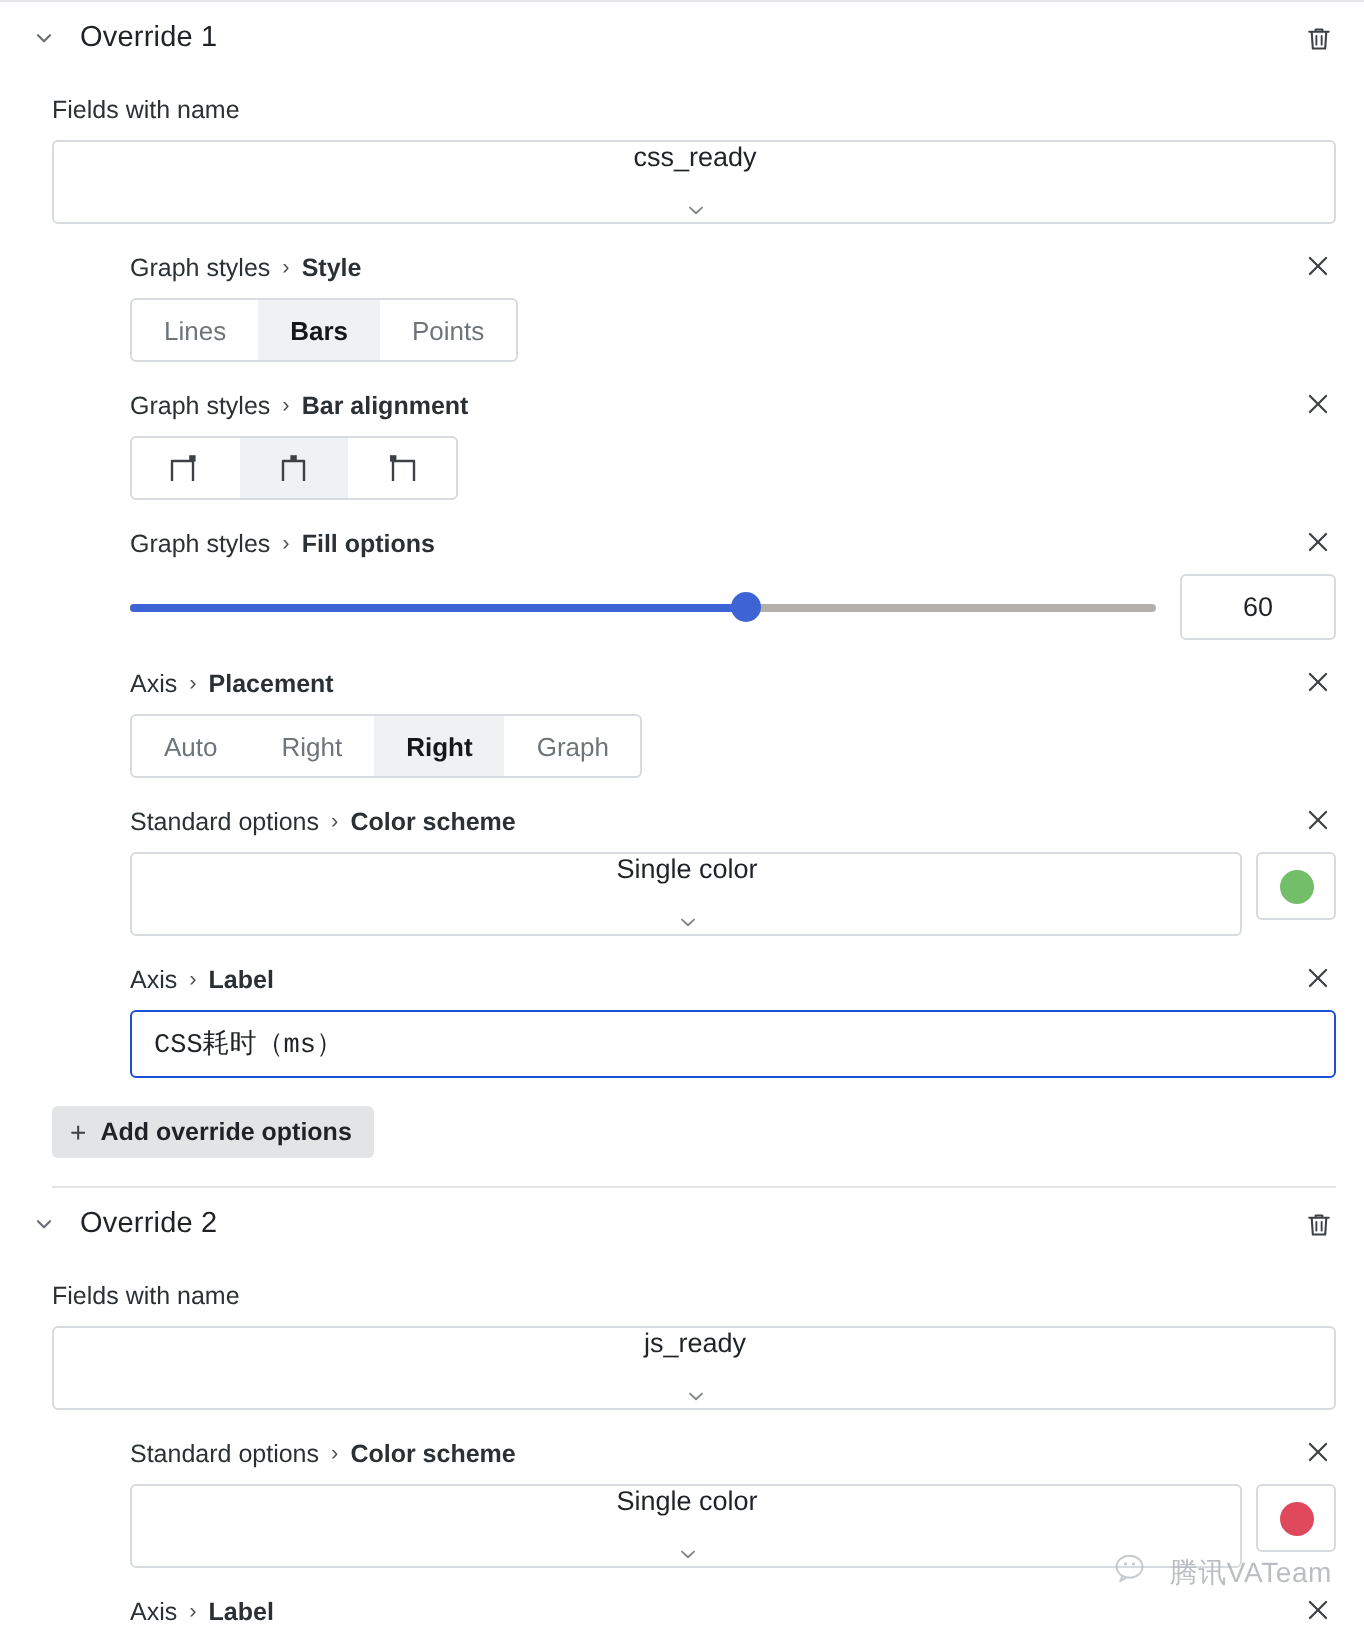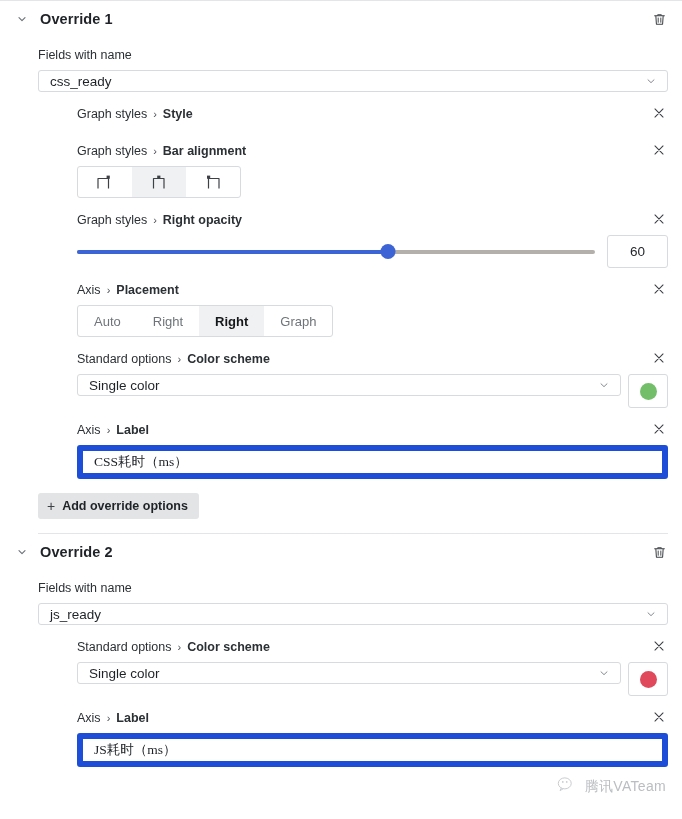--- a/index.html
+++ b/index.html
@@ -42,41 +42,41 @@
     display: flex;
     align-items: center;
     justify-content: center;
     color: #6b7177;
     flex: 0 0 auto;
     margin-right: 10px;
     cursor: pointer;
   }
   .override-title {
     font-size: 14.5px;
-    font-weight: 700;
+    font-weight: 400;
     color: #1f2327;
     letter-spacing: 0.1px;
   }
   .trash-btn {
     position: absolute;
     right: 14px;
     top: 50%;
     transform: translateY(-50%);
     width: 18px;
     height: 18px;
     display: flex;
     align-items: center;
     justify-content: center;
     color: #3d4145;
     cursor: pointer;
   }
 
   
   .group-body {
-    padding: 0 14px 0 38px;
+    padding: 0 14px 0 26px;
   }
 
   .field-block {
     padding-top: 10px;
   }
 
   .field-label {
     font-size: 12.5px;
     color: #2b3034;
     font-weight: 400;
@@ -117,30 +117,31 @@
     align-items: center;
     justify-content: center;
     color: #3d4145;
     font-size: 15px;
     line-height: 1;
     cursor: pointer;
   }
 
   
   .select-box {
-    height: 22px;
+    height: 42px;
     border: 1px solid #d7dade;
     border-radius: 3px;
     background: #fff;
     display: flex;
     align-items: center;
     padding: 0 10px 0 11px;
     font-size: 13.5px;
     color: #1f2327;
     cursor: pointer;
+    flex-direction: column;
   }
   .select-box .val { flex: 1 1 auto; }
   .select-chevron {
     color: #81868b;
     display: flex;
     align-items: center;
     flex: 0 0 auto;
   }
 
   
@@ -165,27 +166,27 @@
   .swatch-dot {
     width: 17px;
     height: 17px;
     border-radius: 50%;
   }
 
   
   .text-input {
     height: 34px;
     width: 100%;
-    border: 6px solid #1d4ed8;
+    border: 1px solid #1d4ed8;
     border-radius: 3px;
     background: #fff;
     padding: 0 10px 0 11px;
     font-size: 13.5px;
     color: #1f2327;
-    font-family: Liberation Serif, serif;
+    font-family: Liberation Mono, monospace;
     outline: none;
   }
 
   
   .segmented {
     display: inline-flex;
     border: 1px solid #d7dade;
     border-radius: 3px;
     background: #fff;
     overflow: hidden;
@@ -246,21 +247,21 @@
   .slider-thumb {
     position: absolute;
     width: 15px;
     height: 15px;
     border-radius: 50%;
     background: #3d64d4;
     transform: translateX(-50%);
     cursor: grab;
   }
   .slider-value-box {
-    width: 61px;
+    width: 78px;
     height: 33px;
     border: 1px solid #d7dade;
     border-radius: 3px;
     background: #fff;
     display: flex;
     align-items: center;
     justify-content: center;
     font-size: 13.5px;
     color: #1f2327;
     flex: 0 0 auto;
@@ -359,20 +360,25 @@
         <div class="prop-label">
           <span>Graph styles</span>
           <span class="crumb-sep">›</span>
           <span class="crumb-leaf">Style</span>
         </div>
         <span class="close-x">
           <svg width="12" height="12" viewBox="0 0 14 14" fill="none" aria-hidden="true">
             <path d="M2.3 2.3 L11.7 11.7 M11.7 2.3 L2.3 11.7" stroke="#3d4145" stroke-width="1.3" stroke-linecap="round"></path>
           </svg>
         </span>
+        <div class="segmented">
+          <div class="seg-item">Lines</div>
+          <div class="seg-item active">Bars</div>
+          <div class="seg-item">Points</div>
+        </div>
       </div>
 
       <div class="prop-row">
         <div class="prop-label">
           <span>Graph styles</span>
           <span class="crumb-sep">›</span>
           <span class="crumb-leaf">Bar alignment</span>
         </div>
         <span class="close-x">
           <svg width="12" height="12" viewBox="0 0 14 14" fill="none" aria-hidden="true">
@@ -404,21 +410,21 @@
               </svg>
             </span>
           </div>
         </div>
       </div>
 
       <div class="prop-row">
         <div class="prop-label">
           <span>Graph styles</span>
           <span class="crumb-sep">›</span>
-          <span class="crumb-leaf">Right opacity</span>
+          <span class="crumb-leaf">Fill options</span>
         </div>
         <span class="close-x">
           <svg width="12" height="12" viewBox="0 0 14 14" fill="none" aria-hidden="true">
             <path d="M2.3 2.3 L11.7 11.7 M11.7 2.3 L2.3 11.7" stroke="#3d4145" stroke-width="1.3" stroke-linecap="round"></path>
           </svg>
         </span>
         <div class="slider-row">
           <div class="slider-track-wrap">
             <div class="slider-rail"></div>
             <div class="slider-fill" id="opacity-fill" style="width: 60%;"></div>

